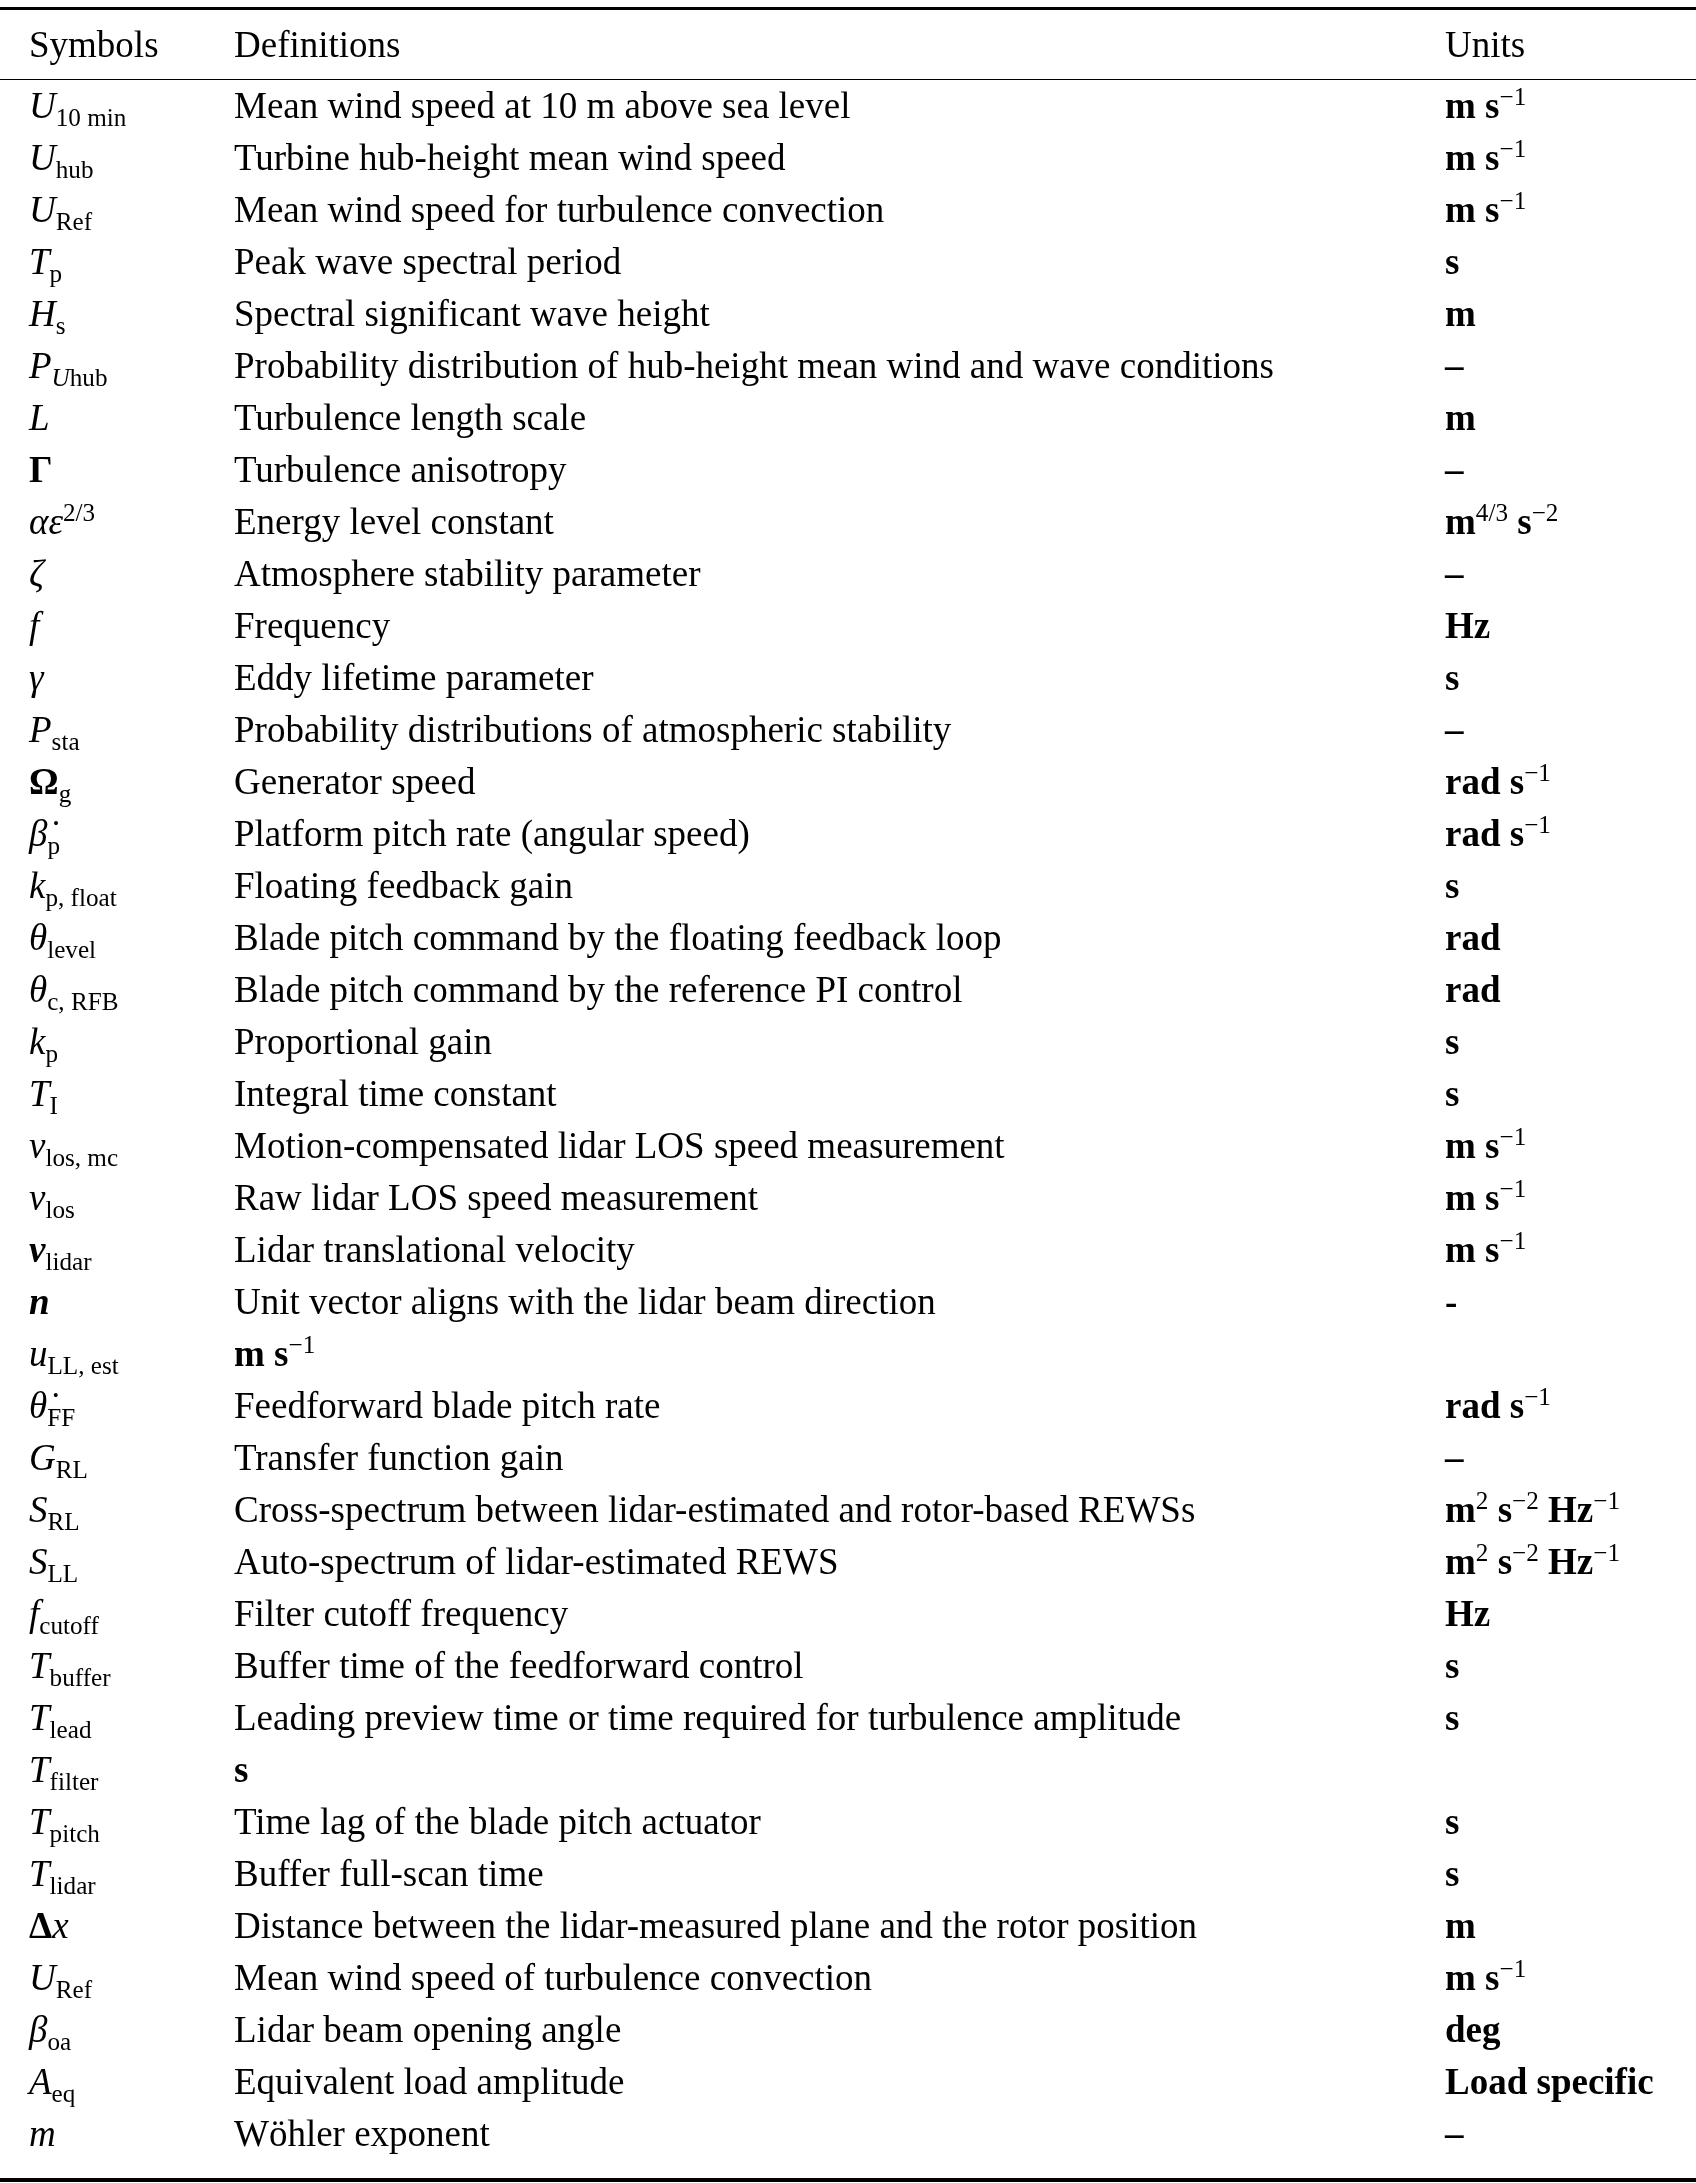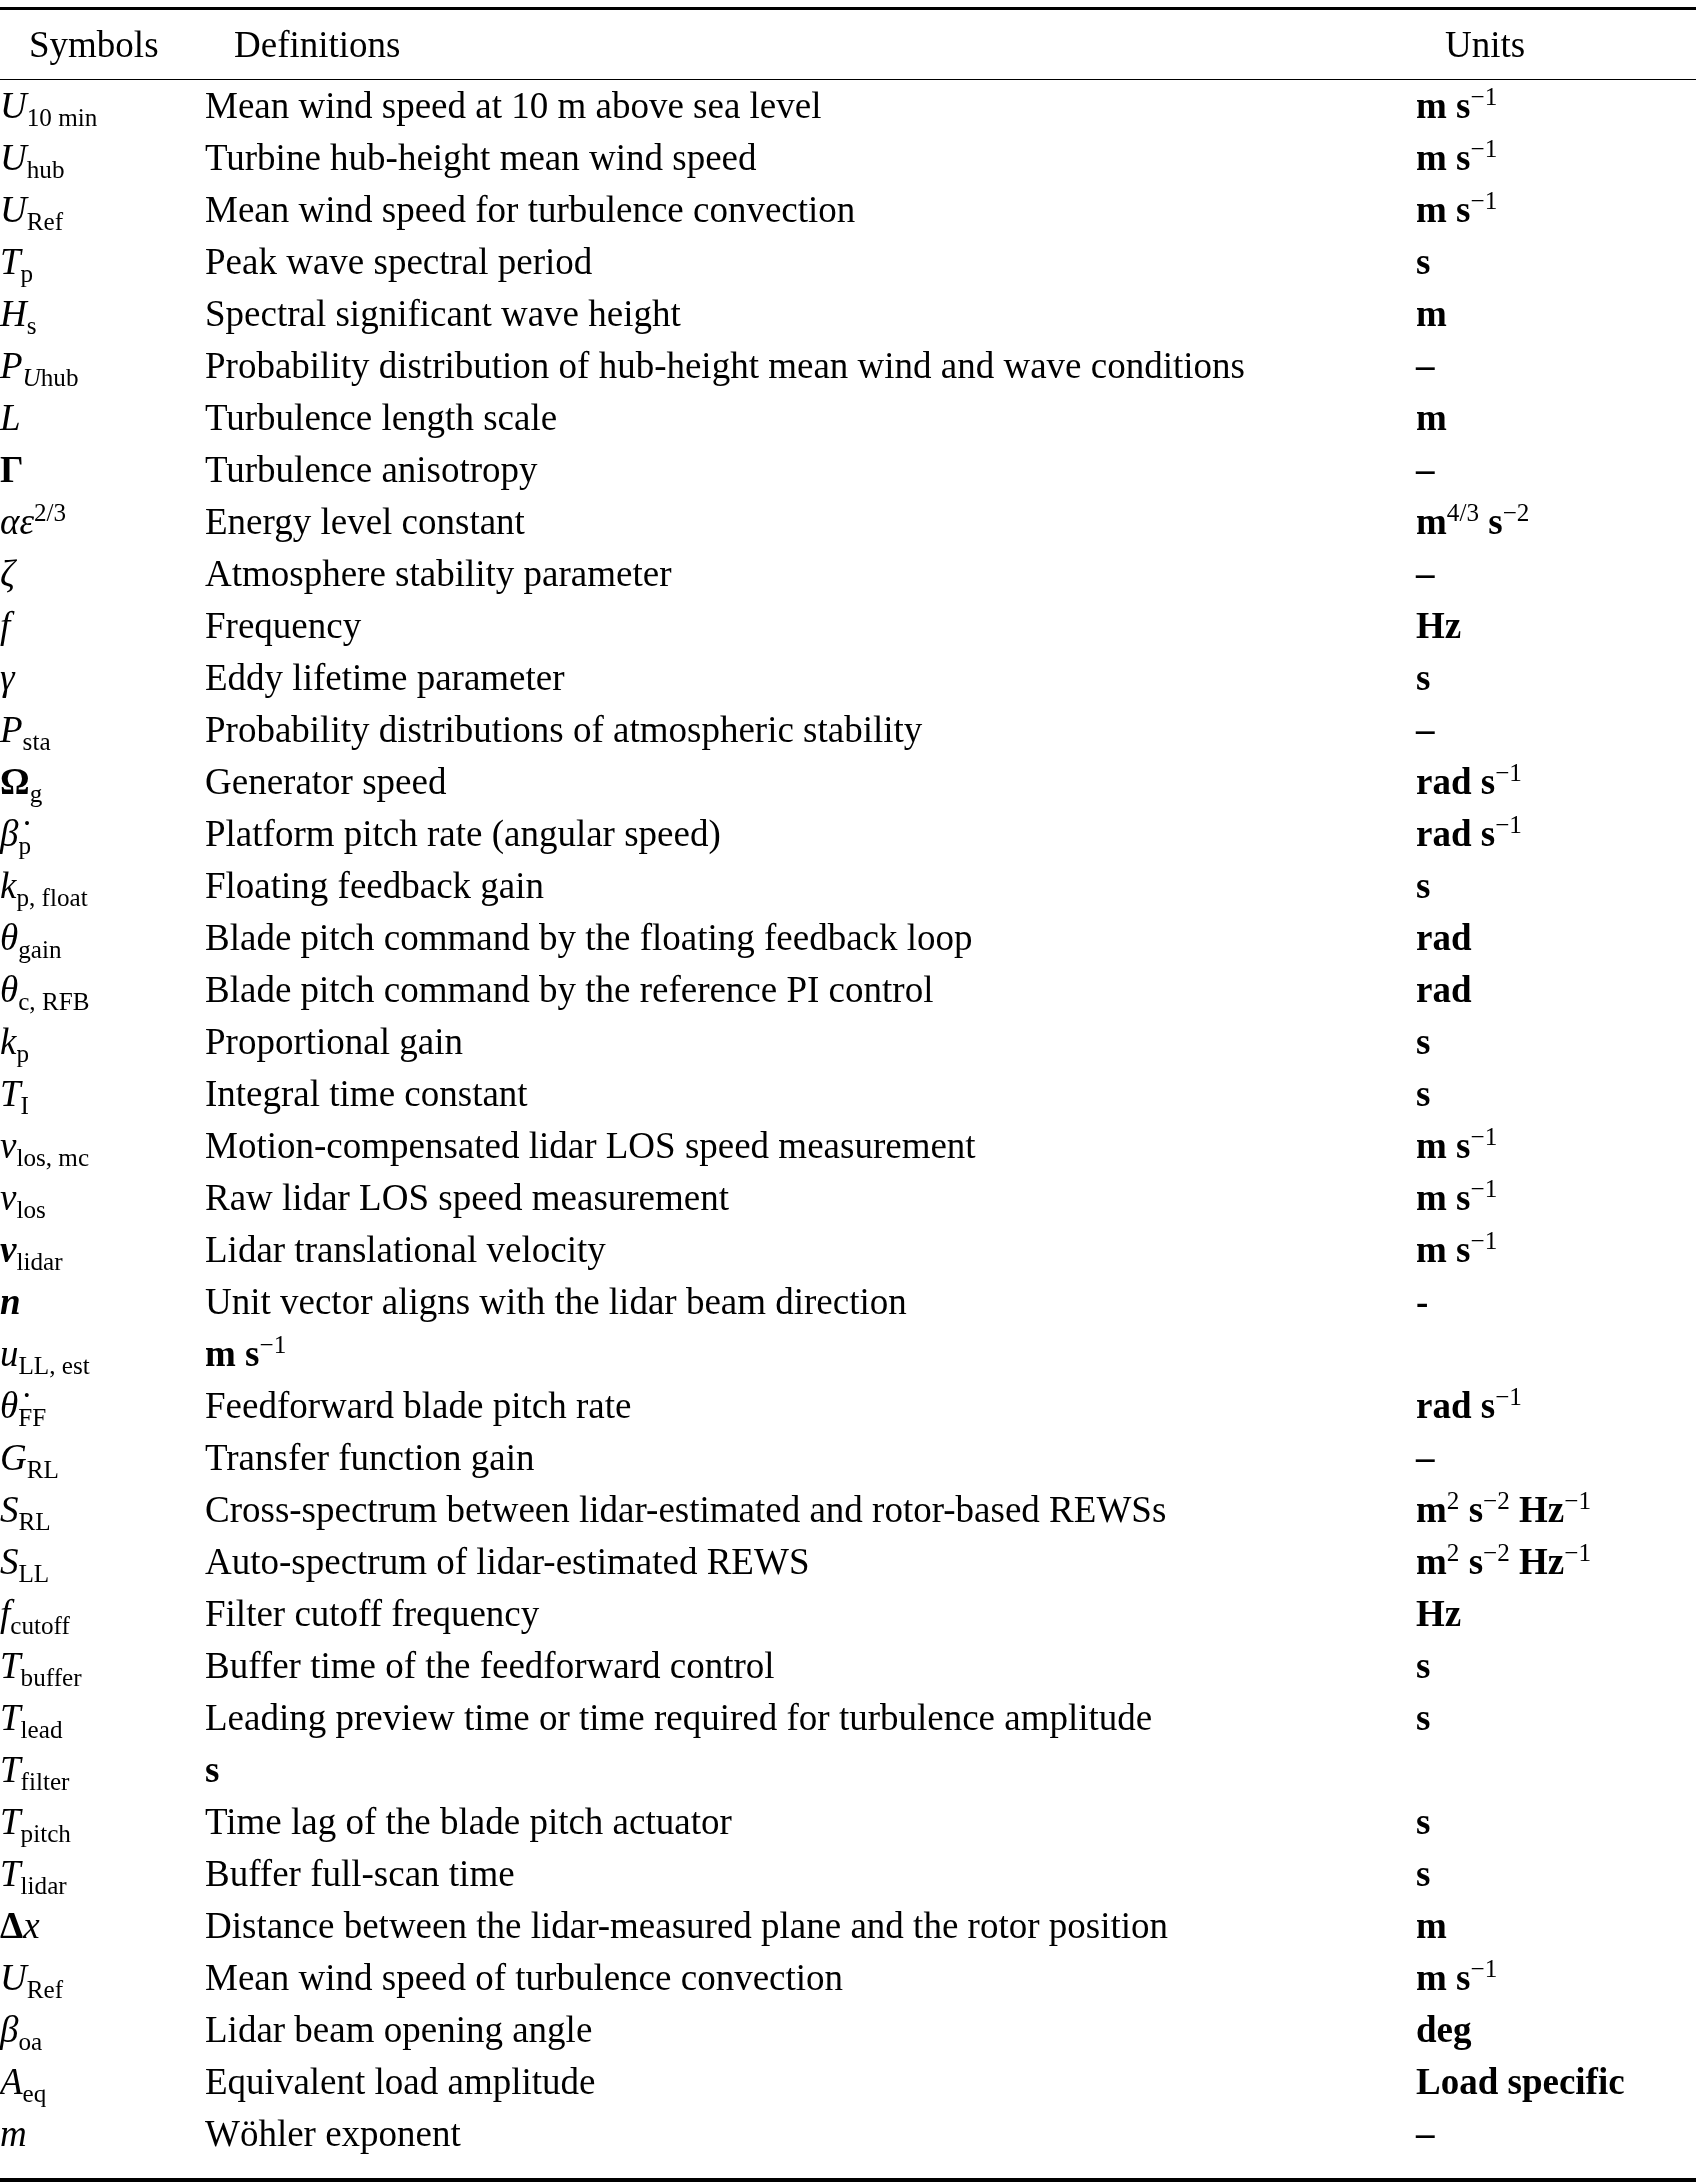--- a/index.html
+++ b/index.html
@@ -19,20 +19,21 @@
     display:grid;
     grid-template-columns:205px 1211px 1fr;
     padding-left:29px;
     height:69px;
     align-items:center;
   }
   .rows{display:block;}
   .row{
     display:grid;
     grid-template-columns:205px 1211px 1fr;
+    padding-left:29px;
     height:52px;
     line-height:52px;
     align-items:baseline;
   }
   .cell{white-space:nowrap;overflow:visible;}
   .i{font-style:italic;}
   .bi{font-style:italic;font-weight:bold;}
   .n{font-style:normal;font-weight:bold;}
   .sub{font-size:0.68em;font-style:normal;vertical-align:-0.32em;line-height:0;}
   .subi{font-size:0.68em;font-style:italic;vertical-align:-0.32em;line-height:0;}
@@ -124,21 +125,21 @@
         <div class="cell"><span class="i">β̇</span><span class="sub">p</span></div>
         <div class="cell">Platform pitch rate (angular speed)</div>
         <div class="cell"><span class="n">rad s</span><span class="sup">−1</span></div>
       </div>
       <div class="row">
         <div class="cell"><span class="i">k</span><span class="sub">p, float</span></div>
         <div class="cell">Floating feedback gain</div>
         <div class="cell"><span class="n">s</span></div>
       </div>
       <div class="row">
-        <div class="cell"><span class="i">θ</span><span class="sub">gain</span></div>
+        <div class="cell"><span class="i">θ</span><span class="sub">level</span></div>
         <div class="cell">Blade pitch command by the floating feedback loop</div>
         <div class="cell"><span class="n">rad</span></div>
       </div>
       <div class="row">
         <div class="cell"><span class="i">θ</span><span class="sub">c, RFB</span></div>
         <div class="cell">Blade pitch command by the reference PI control</div>
         <div class="cell"><span class="n">rad</span></div>
       </div>
       <div class="row">
         <div class="cell"><span class="i">k</span><span class="sub">p</span></div>

